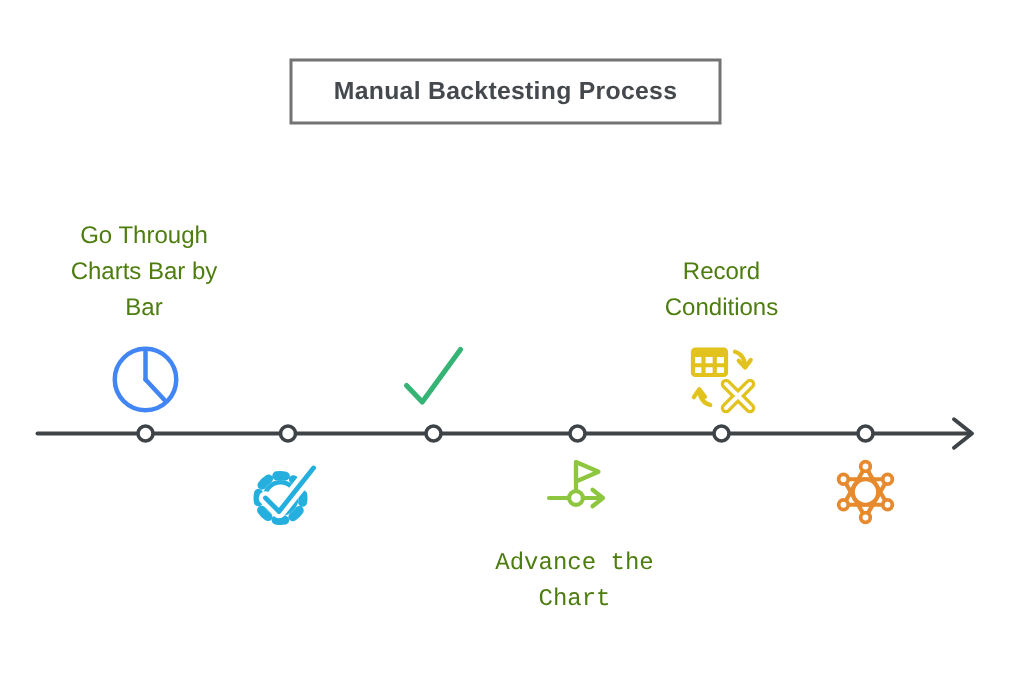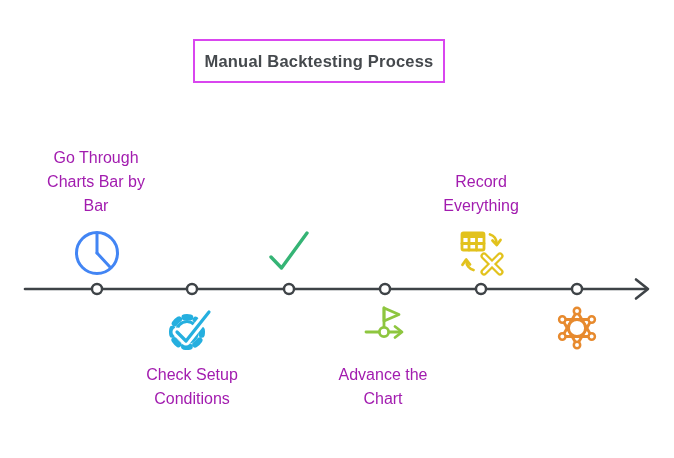--- a/index.html
+++ b/index.html
@@ -1,35 +1,35 @@
 <!DOCTYPE html>
 <html><head>
 <meta charset="utf-8">
 <style>
   html,body{margin:0;padding:0;background:#fff;}
   .canvas{
     position:relative;width:674px;height:458px;background:#fff;overflow:hidden;
     font-family:"Liberation Sans","DejaVu Sans",sans-serif;
   }
   .title-box{
-    position:absolute;left:193px;top:39px;width:252px;height:44px;
-    border:2px solid #d946ef;box-sizing:border-box;
+    position:absolute;left:193px;top:39px;width:288px;height:44px;
+    border:2px solid #737373;box-sizing:border-box;
     display:flex;align-items:center;justify-content:center;
   }
   .title-box h1{
     margin:0;font-size:16.5px;font-weight:bold;color:#45494d;letter-spacing:.2px;
   }
   .step-label{
     position:absolute;text-align:center;white-space:pre-line;
-    font-size:16px;line-height:24px;color:#a21caf;
+    font-size:16px;line-height:24px;color:#4d7c0f;
   }
   .lbl-1{left:16px;top:146px;width:160px;}
   .lbl-2{left:112px;top:363px;width:160px;}
   .lbl-3{left:208px;top:170px;width:160px;}
-  .lbl-4{left:303px;top:363px;width:160px;}
+  .lbl-4{left:303px;top:363px;width:160px;font-family:Liberation Mono, monospace;}
   .lbl-5{left:401px;top:170px;width:160px;}
   .lbl-6{left:497px;top:363px;width:160px;}
   .icon{position:absolute;width:52px;height:52px;}
   .ico-1{left:71px;top:227px;}
   .ico-2{left:166px;top:301px;}
   .ico-3{left:263px;top:224px;}
   .ico-4{left:359px;top:301px;}
   .ico-5{left:456px;top:226px;}
   .ico-6{left:551px;top:301px;}
   .timeline{position:absolute;left:0;top:270px;width:674px;height:40px;}
@@ -40,26 +40,24 @@
 
 <div class="canvas">
 
   <div class="title-box">
     <h1>Manual Backtesting Process</h1>
   </div>
 
   <div class="step-label lbl-1">Go Through
 Charts Bar by
 Bar</div>
-  <div class="step-label lbl-2">Check Setup
-Conditions</div>
   <div class="step-label lbl-4">Advance the
 Chart</div>
   <div class="step-label lbl-5">Record
-Everything</div>
+Conditions</div>
 
   <div class="icon ico-1" style="color: rgb(66, 133, 244);">
     <svg viewBox="0 0 52 52" fill="none" stroke="currentColor" stroke-width="3" stroke-linecap="round">
       <circle cx="26" cy="26" r="20.5"></circle>
       <line x1="26" y1="26" x2="26" y2="7.5"></line>
       <line x1="26" y1="26" x2="38.5" y2="39.5"></line>
     </svg>
   </div>
 
   <div class="icon ico-2" style="color: rgb(37, 175, 223);">

